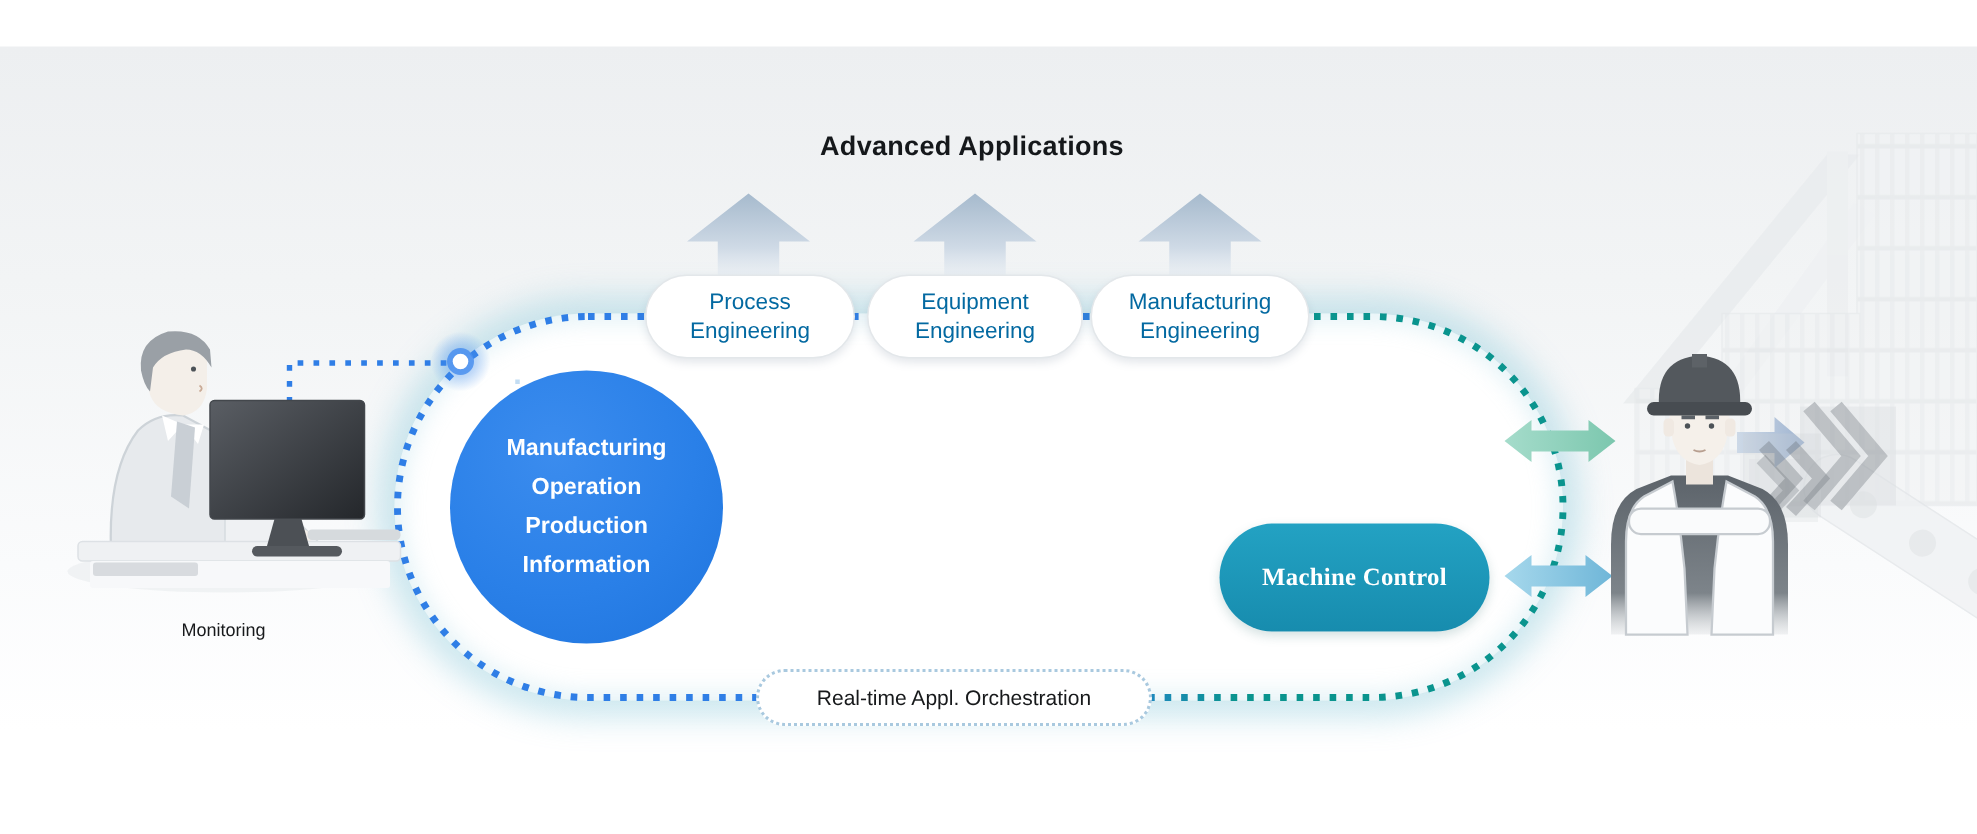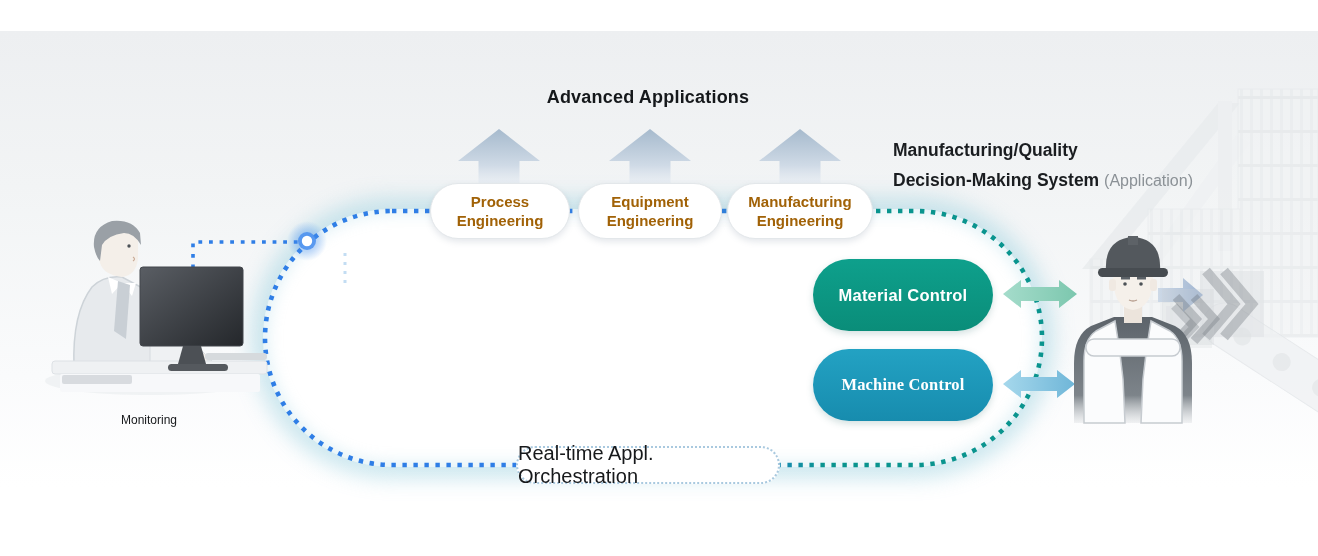--- a/index.html
+++ b/index.html
@@ -19,21 +19,21 @@
     box-shadow:0 0 20px 12px rgba(140,203,220,.42), inset 0 0 14px 6px rgba(160,212,226,.28);
   }
 
   
   .h-adv{left:448px;top:56px;width:400px;text-align:center;
     font-size:18px;font-weight:700;color:#15181b;letter-spacing:.2px;}
   .epill{
     top:152px;height:56px;border-radius:28px;background:#fff;
     border:1px solid #e3e7ea;box-shadow:0 3px 6px rgba(110,130,150,.18);
     display:flex;align-items:center;justify-content:center;text-align:center;
-    font-size:15px;line-height:19px;color:#a16207;padding:0 6px;box-sizing:border-box;font-weight:bold;}
+    font-size:15px;line-height:19px;color:#0369a1;padding:0 6px;box-sizing:border-box;}
   .epill.p1{left:430px;width:140px;}
   .epill.p2{left:578px;width:144px;}
   .epill.p3{left:727px;width:146px;}
 
   .decision{left:893px;top:104px;width:360px;font-size:17.5px;line-height:30px;
     font-weight:700;color:#1a1d20;}
   .decision .note{font-weight:400;color:#8b9196;font-size:16px;}
 
   .mom-circle{
     left:300px;top:216px;width:182px;height:182px;border-radius:50%;
@@ -45,24 +45,24 @@
     font-size:19px;line-height:32px;font-weight:700;color:#17191b;}
   .cpill{
     left:813px;width:180px;height:72px;border-radius:36px;
     display:flex;align-items:center;justify-content:center;
     color:#fff;font-size:16.5px;font-weight:600;letter-spacing:.2px;
     box-shadow:0 3px 7px rgba(60,120,120,.22);}
   .cpill.material{top:228px;background:linear-gradient(180deg,#0ea08c 0%,#0a8d79 100%);}
   .cpill.machine{top:318px;background:linear-gradient(180deg,#23a2c3 0%,#178cae 100%);font-family:Liberation Serif, serif;}
 
   .orch-pill{
-    left:516px;top:415px;width:264px;height:38px;border-radius:19px;
+    left:504px;top:415px;width:264px;height:38px;border-radius:19px;
     background:#fff;border:2px dotted #a9c9df;box-sizing:border-box;
     display:flex;align-items:center;justify-content:center;
-    font-size:20px;color:#17191b;}
+    font-size:14px;color:#17191b;}
   .monitoring{left:79px;top:382px;width:140px;text-align:center;
     font-size:12px;color:#17191b;}
   .caption{left:393px;top:467px;width:400px;text-align:center;
     font-size:15.5px;color:#737c83;}
 </style>
 </head>
 <body>
 
 <div class="canvas">
 
@@ -220,28 +220,26 @@
       <rect x="1098" y="237" width="70" height="9" rx="4.5" fill="#474c51"></rect>
     </g>
   </svg>
 
   <div class="abs h-adv">Advanced Applications</div>
 
   <div class="abs epill p1">Process Engineering</div>
   <div class="abs epill p3">Manufacturing Engineering</div>
   <div class="abs epill p2">Equipment Engineering</div>
 
-  <div class="abs decision">
-    <span>Manufacturing/Quality</span><br>
-    <span>Decision-Making System</span>
-    <span class="note">(Application)</span>
-  </div>
-
-
-
-  <div class="abs cpill material">Material Control</div>
+
+  <div class="abs mom-circle">Manufacturing
+Operation
+Production
+Information</div>
+
+
   <div class="abs cpill machine">Machine Control</div>
 
   <div class="abs orch-pill">Real-time Appl. Orchestration</div>
 
   <div class="abs monitoring">Monitoring</div>
 
 </div>
 
 </body></html>

